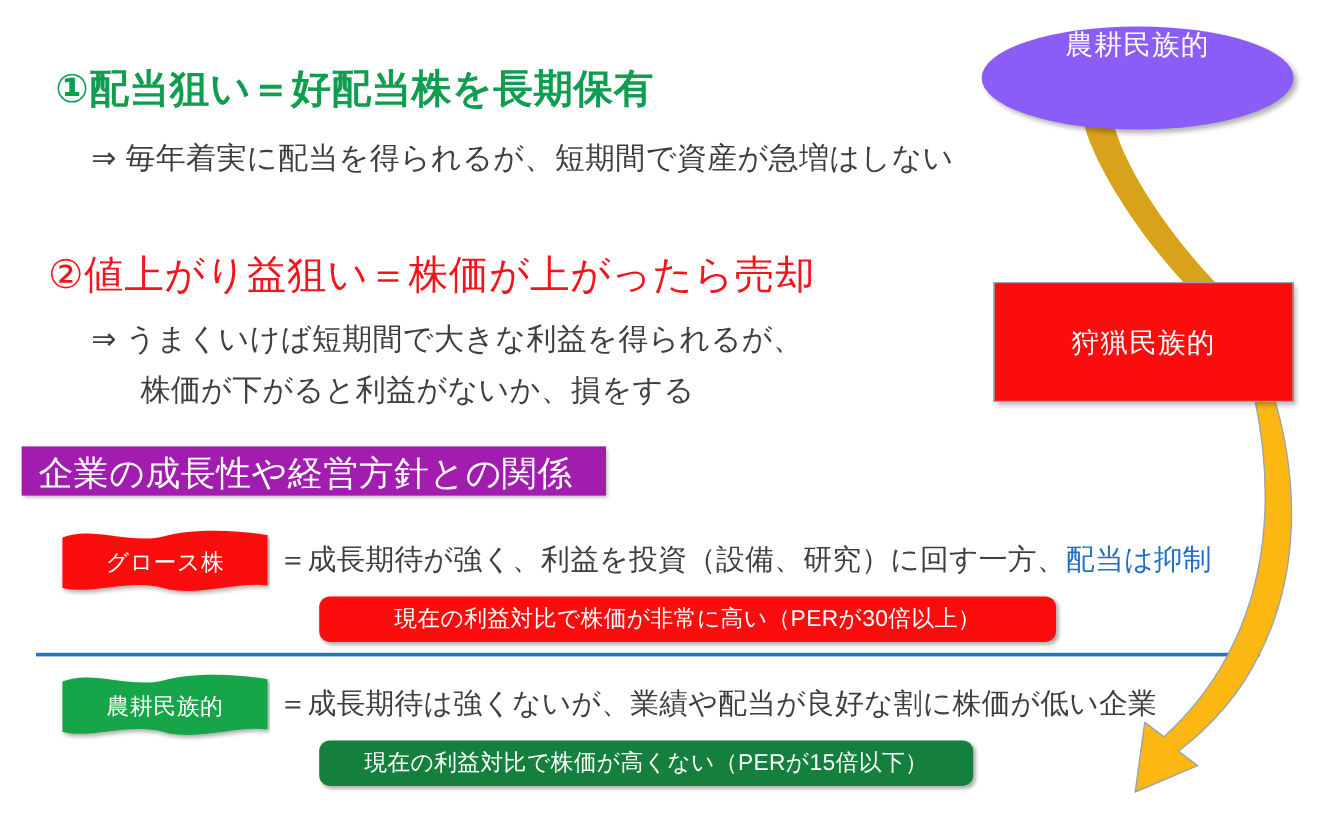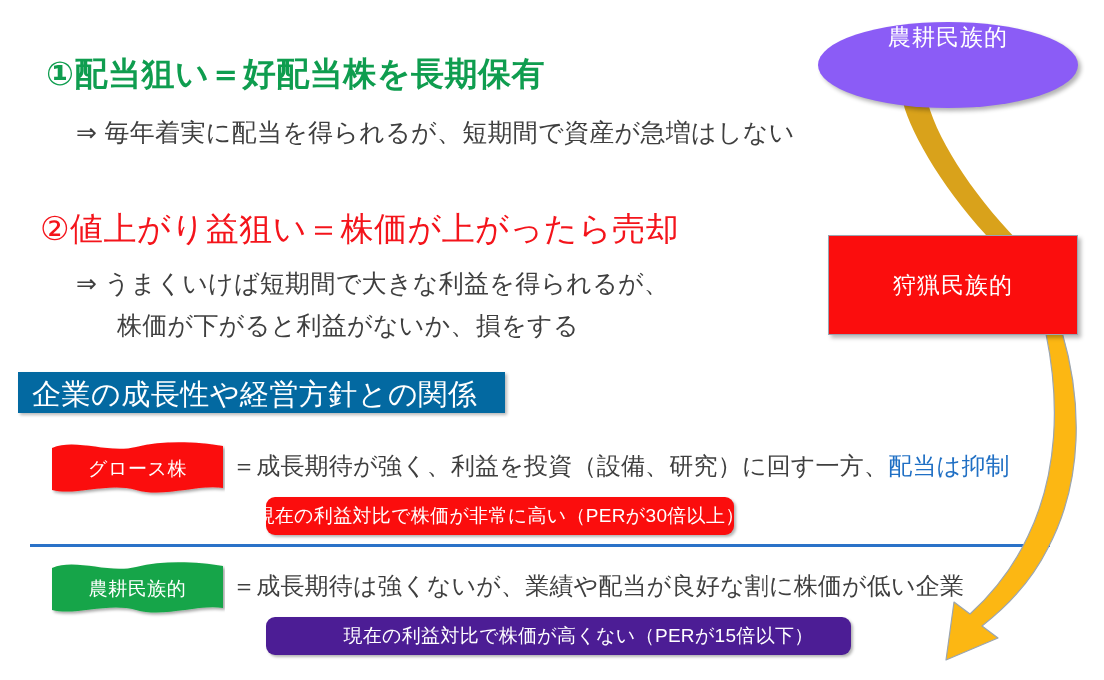--- a/index.html
+++ b/index.html
@@ -75,21 +75,21 @@
     letter-spacing: 0.3px;
   }
 
   
   .blue-banner {
     position: absolute;
     left: 18px;
     top: 372px;
     width: 487px;
     height: 41px;
-    background: #0369a1;
+    background: #a21caf;
     box-shadow: 2px 2px 3px rgba(0,0,0,0.28);
   }
   .blue-banner span {
     position: absolute;
     left: 14px;
     top: 3px;
     font-size: 29px;
     color: #ffffff;
     white-space: nowrap;
     letter-spacing: 0.5px;
@@ -138,27 +138,26 @@
     display: flex;
     align-items: center;
     justify-content: center;
     font-size: 19px;
     color: #ffffff;
     white-space: nowrap;
     letter-spacing: 0.3px;
     box-shadow: 2px 2px 3px rgba(0,0,0,0.30);
   }
   #per-growth {
-    left: 266px; top: 497px; width: 468px; height: 38px;
+    left: 266px; top: 497px; width: 614px; height: 38px;
     background: #fb0d0d;
   }
   #per-value {
     left: 266px; top: 617px; width: 545px; height: 38px;
-    background: #4c1d95;
-    padding-left: 40px;
+    background: #15803d;
   }
 
   
   .divider {
     position: absolute;
     left: 30px;
     top: 544px;
     width: 1020px;
     height: 3px;
     background: #2a72c8;

